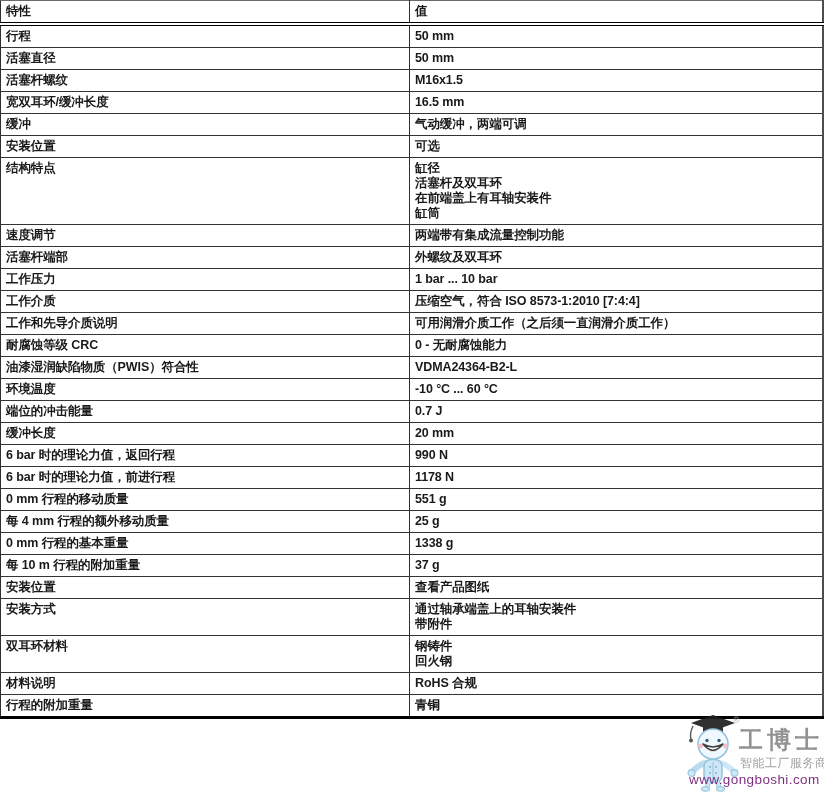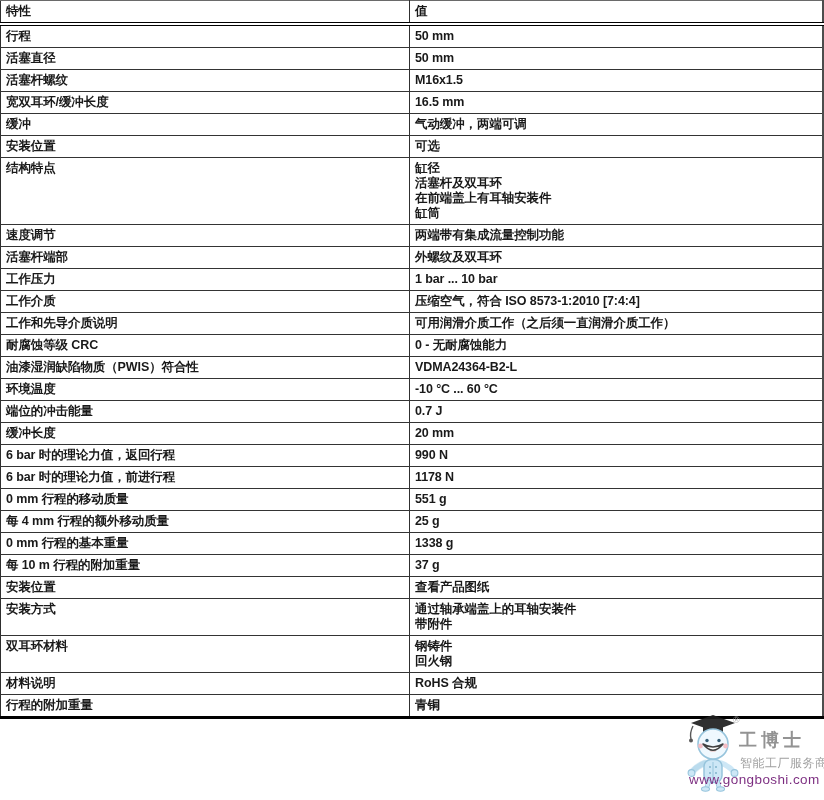--- a/index.html
+++ b/index.html
@@ -49,21 +49,21 @@
     pointer-events: none;
   }
   .wm-mascot { position: absolute; left: 5px; top: 2px; width: 56px; height: 78px; }
   .wm-reg {
     position: absolute; left: 53px; top: 3px;
     font-size: 9px; font-weight: 400; color: #9a9a9a;
   }
   .wm-brand {
     position: absolute; left: 59px; top: 15px;
     font-family: "DejaVu Serif", "Liberation Serif", serif;
-    font-size: 18px; line-height: 26px; font-weight: 700;
+    font-size: 24px; line-height: 26px; font-weight: 700;
     color: #8a8a8a; letter-spacing: 4px; white-space: nowrap;
   }
   .wm-tagline {
     position: absolute; left: 60px; top: 45px;
     font-size: 12px; line-height: 12px; color: #979797;
     letter-spacing: 0.5px; white-space: nowrap;
   }
   .wm-url {
     position: absolute; left: 9px; top: 60px;
     font-size: 13.5px; line-height: 15px; color: #701a75;

